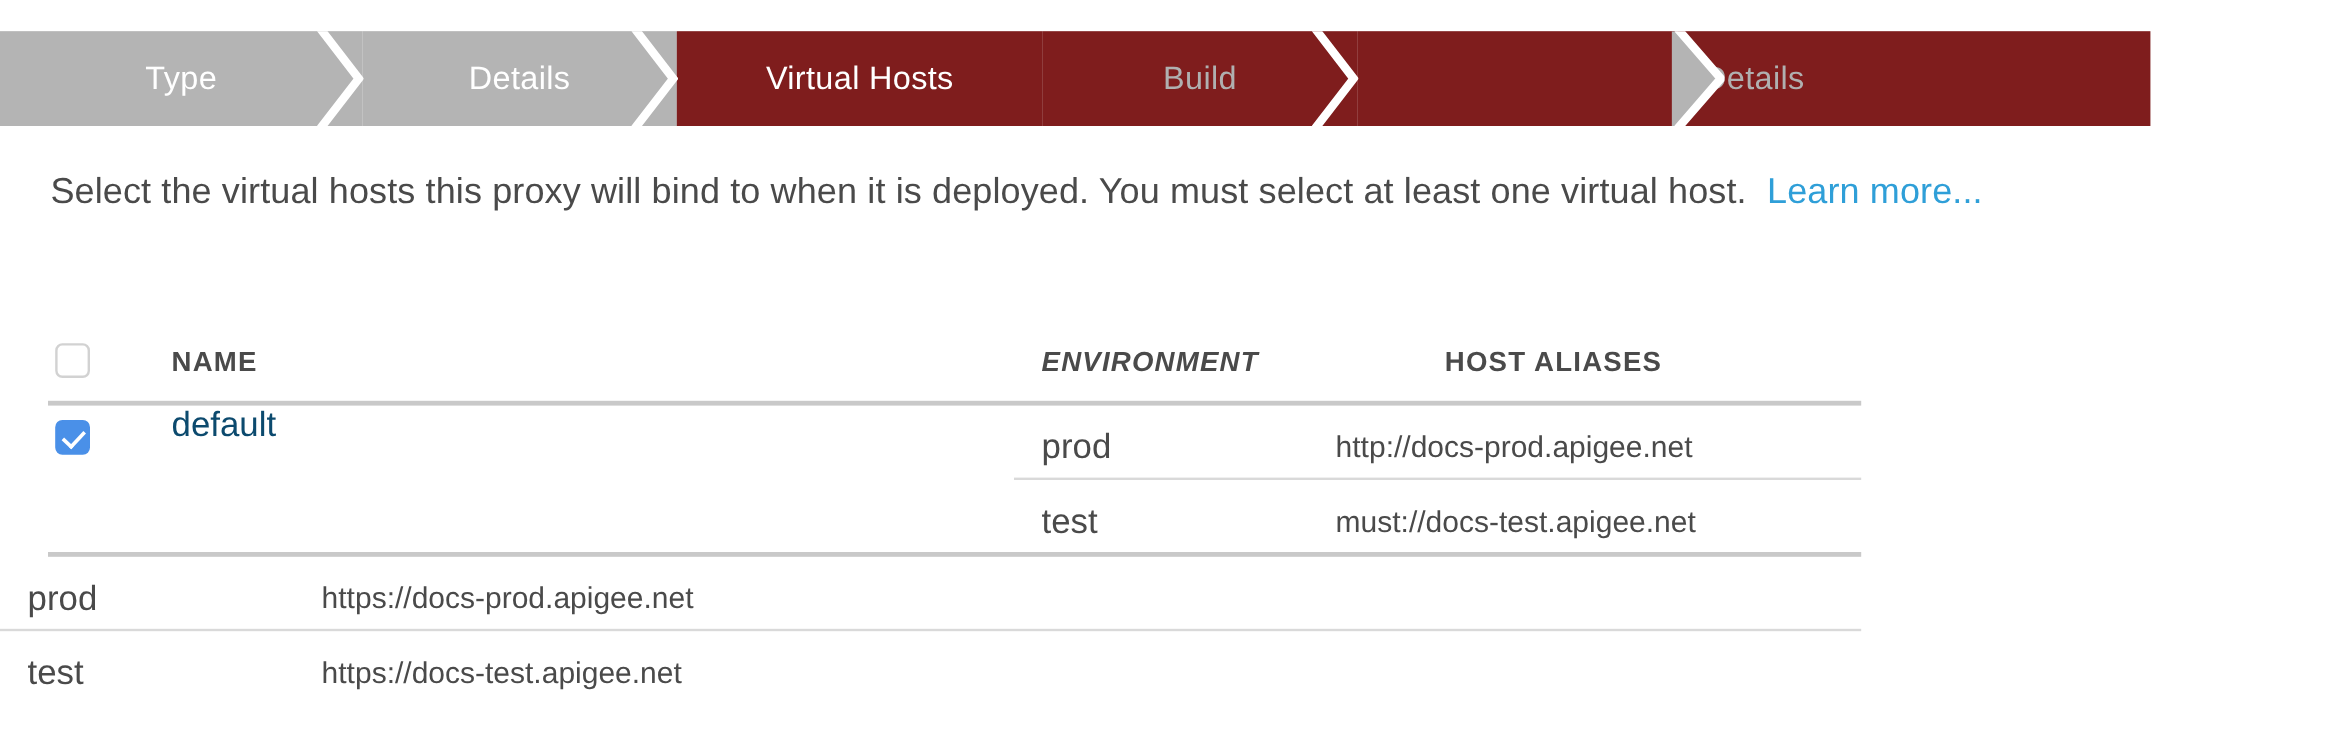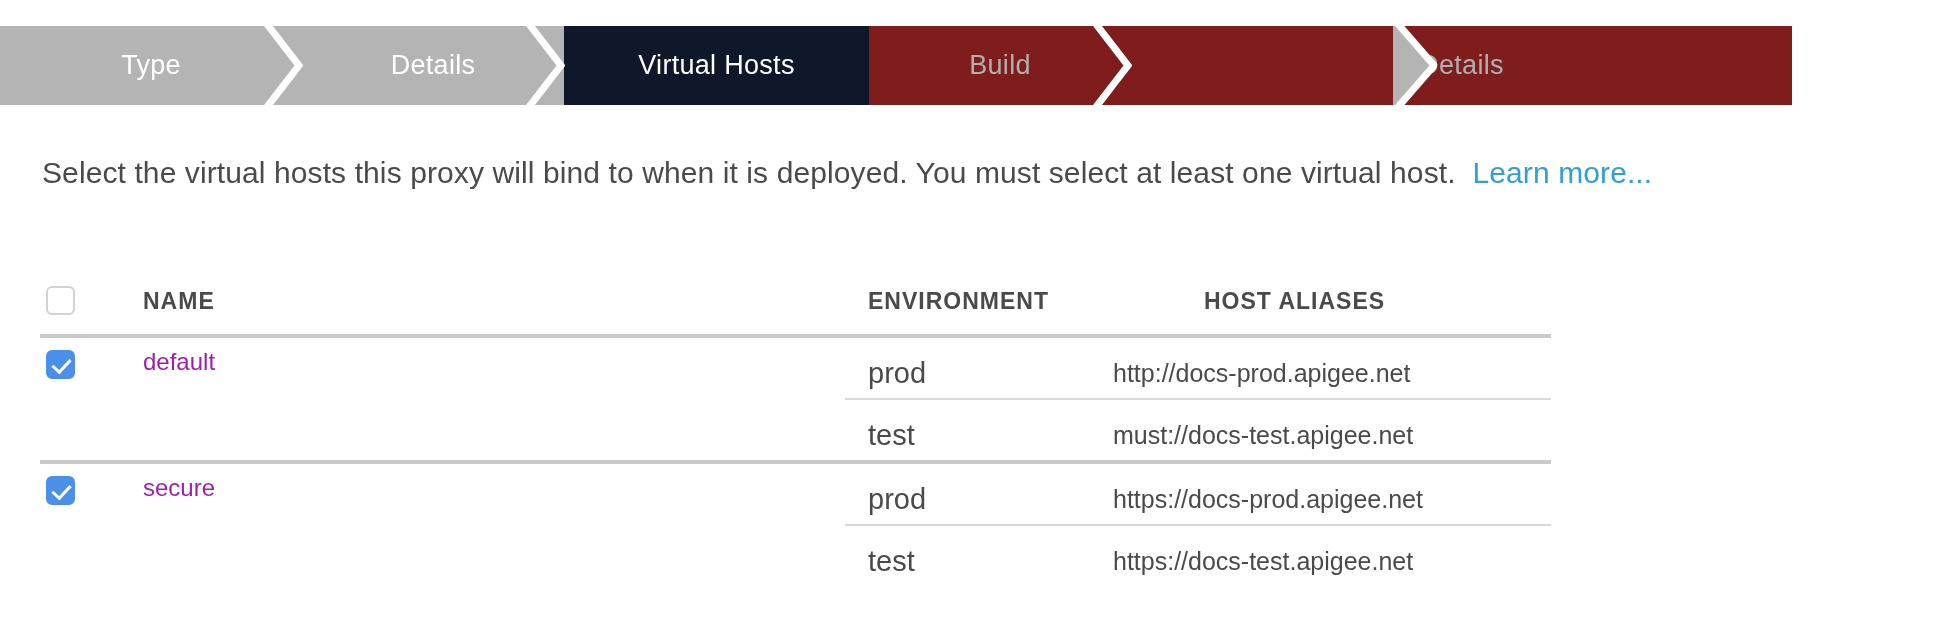--- a/index.html
+++ b/index.html
@@ -28,21 +28,21 @@
     display: flex;
     align-items: center;
     justify-content: center;
     font-size: 27px;
     font-weight: 400;
     letter-spacing: 0.3px;
     white-space: nowrap;
     user-select: none;
   }
   .step.done   { background: #b4b4b4; color: #ffffff; }
-  .step.active { background: #0f172a; color: #ffffff; }
+  .step.active { background: #7f1d1d; color: #ffffff; }
   .step.todo   { background: #7f1d1d; color: #b0b0b0; }
 
   
   .step .chev {
     position: absolute;
     right: -1px;
     top: 0;
     width: 42px;
     height: 79px;
     z-index: 3;
@@ -68,21 +68,21 @@
     width: 44px;
     height: 79px;
     z-index: 2;
     pointer-events: none;
   }
 
   
   .description {
     position: absolute;
     left: 42px;
-    top: 156px;
+    top: 143px;
     font-size: 30px;
     color: #4a4a4a;
     letter-spacing: 0.1px;
     white-space: nowrap;
   }
   .description .link {
     color: #2f9fd8;
     text-decoration: none;
     cursor: pointer;
   }
@@ -110,20 +110,21 @@
   }
   .col-name {
     width: 740px;
     flex: 0 0 740px;
     padding-left: 38px;
   }
   .col-env  {
     width: 337px;
     flex: 0 0 337px;
     padding-left: 23px;
+    font-style: italic;
   }
   .col-host {
     flex: 1 1 auto;
     padding-left: 22px;
   }
 
   
   .thead { height: 62px; }
   .thead .col-check { padding-top: 14px; }
   .th {
@@ -170,23 +171,22 @@
 
   .group-body { display: flex; }
   .group-left {
     width: 845px;
     flex: 0 0 845px;
     display: flex;
   }
   .group-right { flex: 1 1 auto; }
 
   .name-cell {
-    font-size: 24px;
-    color: #a21caf;
-    padding-top: 10px;
+    font-size: 29px;
+    color: #0c4a6e;
     white-space: nowrap;
   }
 
   .subrow {
     display: flex;
     height: 60px;
     align-items: center;
   }
   .sub-env {
     width: 268px;
@@ -309,26 +309,20 @@
         </div>
 
       </div>
     </div>
   </div>
 
   <div class="sep-outer"></div>
 
   <div class="group">
     <div class="group-body">
-      <div class="group-left">
-        <div class="col-check check-pad">
-          <span class="cb checked"></span>
-        </div>
-        <div class="col-name name-cell">secure</div>
-      </div>
       <div class="group-right">
 
         <div class="subrow">
           <div class="sub-env">prod</div>
           <div class="sub-host">https://docs-prod.apigee.net</div>
         </div>
 
         <div class="sep-inner"></div>
 
         <div class="subrow">

